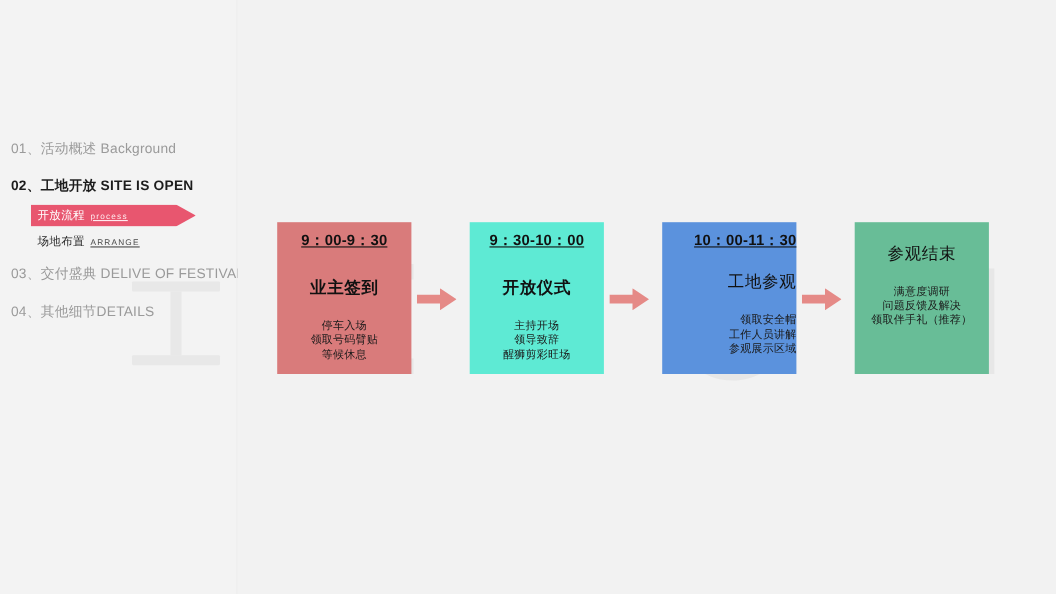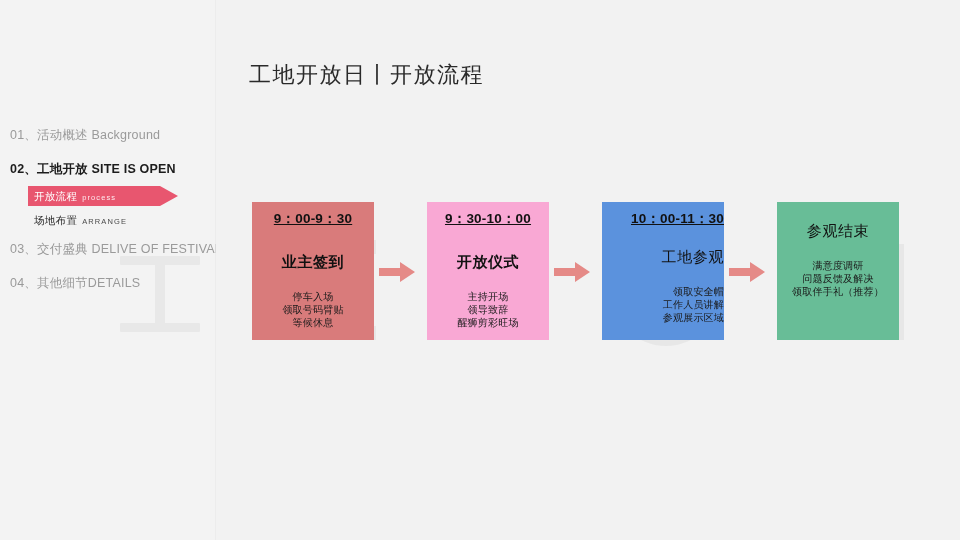--- a/index.html
+++ b/index.html
@@ -66,20 +66,21 @@
   .sub-item .cn {
     font-size: 10.5px;
     letter-spacing: 0.3px;
   }
   .sub-item .en {
     font-size: 7.5px;
     letter-spacing: 1.1px;
     color: #4a4a4a;
     margin-left: 5px;
     text-transform: none;
+    text-decoration: underline;
   }
   .sub-item.highlighted {
     color: #ffffff;
   }
   .sub-item.highlighted .en { color: #ffe9ee; }
 
   #highlight-banner {
     position: absolute;
     left: 28px;
     top: 0;
@@ -247,21 +248,20 @@
   <div id="ibeam-decoration">
     <div class="flange top"></div>
     <div class="web"></div>
     <div class="flange bottom"></div>
   </div>
 
 </div>
 
 <div id="main-area">
 
-  <div id="slide-title">工地开放日丨开放流程</div>
 
   <svg id="watermark-graphic" viewBox="0 0 640 120">
     <g fill="#333333">
       <path d="M30 10 h70 v14 h-28 v72 h28 v14 h-70 v-14 h26 v-72 h-26 z"></path>
       <path d="M200 14 h16 l20 44 20 -44 h16 l-28 60 v36 h-16 v-36 z"></path>
       <path d="M390 8 c30 0 54 24 54 54 c0 30 -24 54 -54 54 c-30 0 -54 -24 -54 -54 c0 -30 24 -54 54 -54 z m0 16 c-21 0 -38 17 -38 38 c0 21 17 38 38 38 c21 0 38 -17 38 -38 c0 -21 -17 -38 -38 -38 z"></path>
       <path d="M560 14 h16 v40 h36 v-40 h16 v96 h-16 v-42 h-36 v42 h-16 z"></path>
     </g>
   </svg>
 
@@ -274,21 +274,21 @@
 领取号码臂贴
 等候休息</span>
     </div>
 
     <div class="flow-arrow" style="left:163px;">
       <svg width="36" height="20" viewBox="0 0 36 20">
         <polygon points="0,6 21,6 21,0 36,10 21,20 21,14 0,14" fill="#e58a87"></polygon>
       </svg>
     </div>
 
-    <div class="flow-step bold-heading" style="left:211px;background:#f9a8d4;text-align:center;">
+    <div class="flow-step bold-heading" style="left:211px;background:#5eead4;text-align:center;">
       <span class="time">9：30-10：00</span>
       <span class="heading">开放仪式</span>
       <span class="desc" style="white-space:pre-line;">主持开场
 领导致辞
 醒狮剪彩旺场</span>
     </div>
 
     <div class="flow-arrow" style="left:338px;">
       <svg width="36" height="20" viewBox="0 0 36 20">
         <polygon points="0,6 21,6 21,0 36,10 21,20 21,14 0,14" fill="#e58a87"></polygon>

